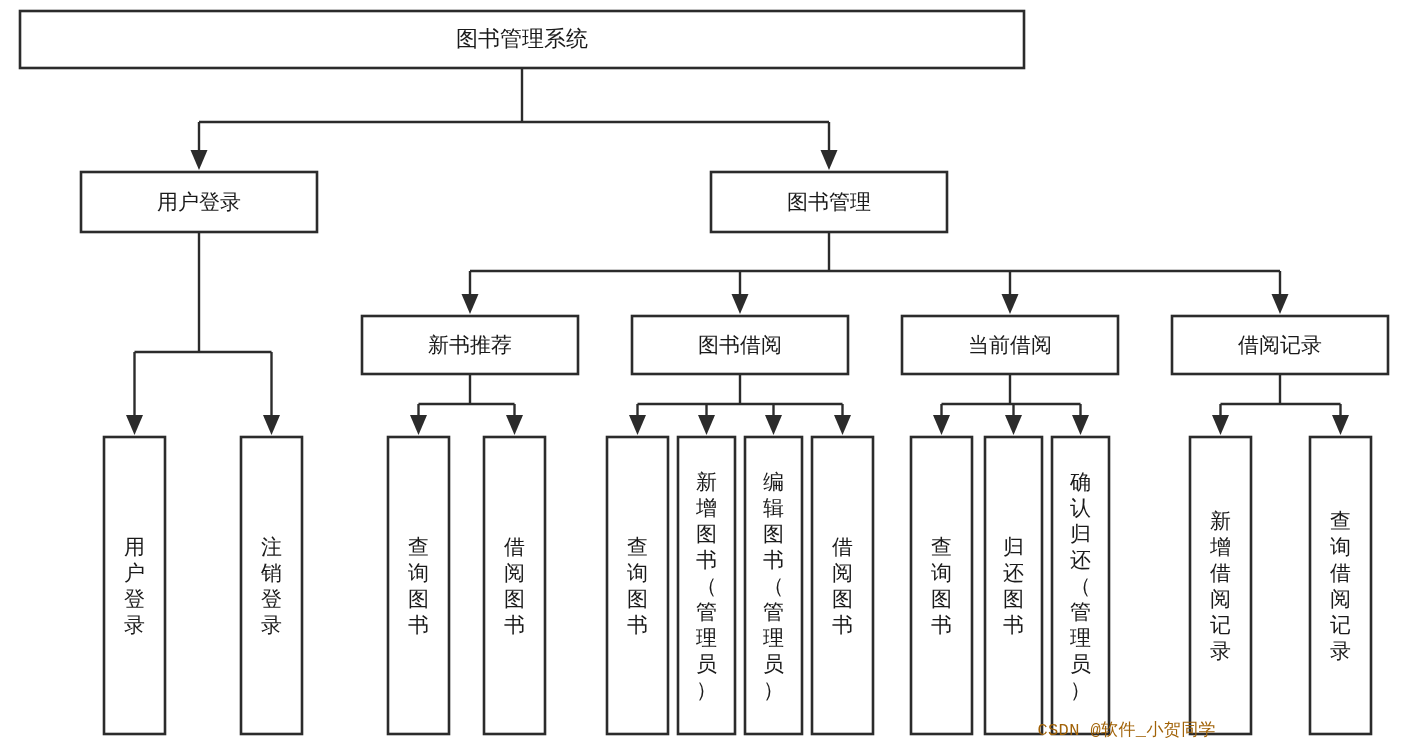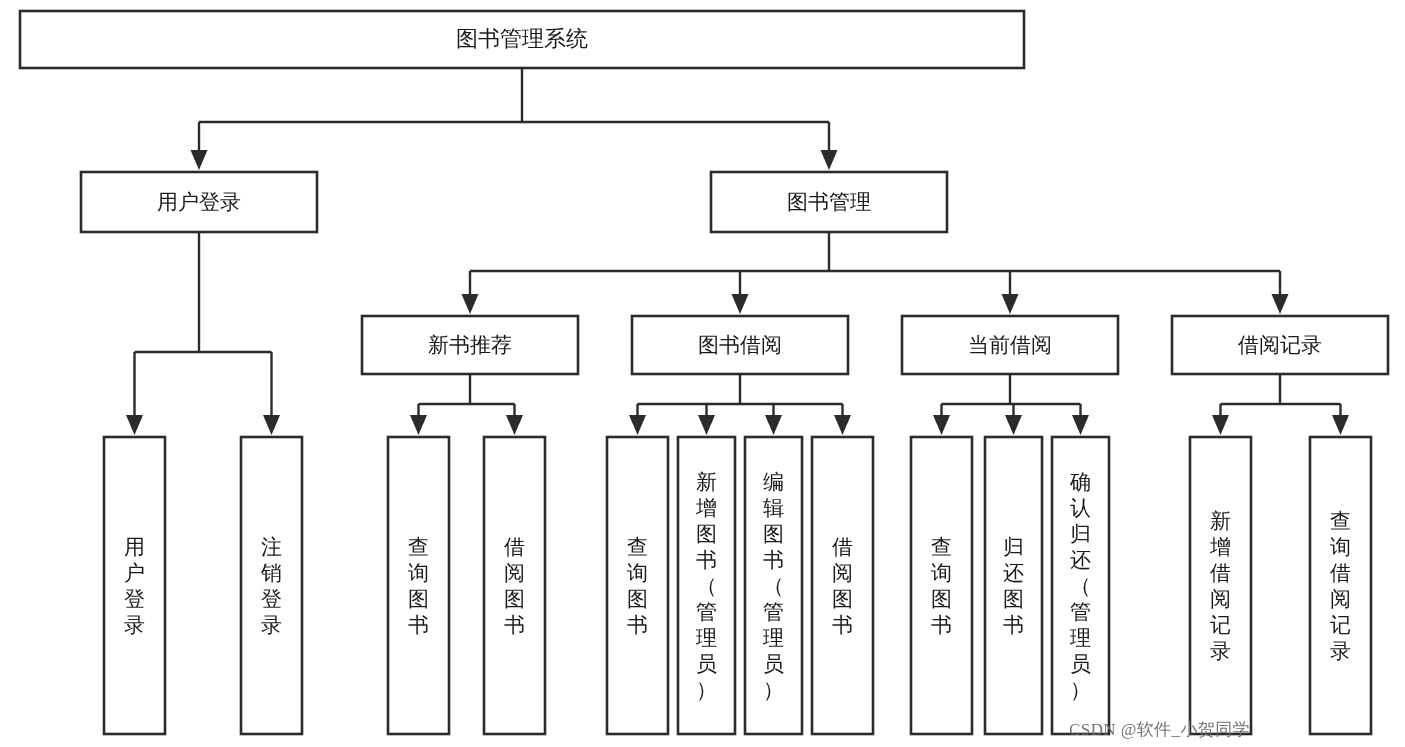--- a/index.html
+++ b/index.html
@@ -11,21 +11,20 @@
     width: 1405px;
     height: 747px;
     font-family: "Liberation Sans", "DejaVu Sans", sans-serif;
     overflow: hidden;
     position: relative;
   }
   #diagram-root {
     position: relative;
     width: 1239px;
     height: 747px;
-    padding-left: 19px;
   }
   svg.diagram-canvas {
     position: absolute;
     top: 0;
     left: 0;
     width: 1405px;
     height: 747px;
     display: block;
   }
   .node-box {
@@ -54,25 +53,25 @@
     stroke-width: 2.4;
     fill: none;
     stroke-linecap: butt;
   }
   .arrow-head {
     fill: #2b2b2b;
     stroke: none;
   }
   .watermark {
     position: absolute;
-    right: 8px;
+    right: 23px;
     bottom: 6px;
-    font-family: Liberation Serif, serif;
+    font-family: Liberation Mono, monospace;
     font-size: 17px;
-    color: #737373;
+    color: #a16207;
     letter-spacing: 0.4px;
     white-space: nowrap;
     pointer-events: none;
     user-select: none;
   }
 </style>
 </head>
 <body>
 
 <div id="diagram-root">

